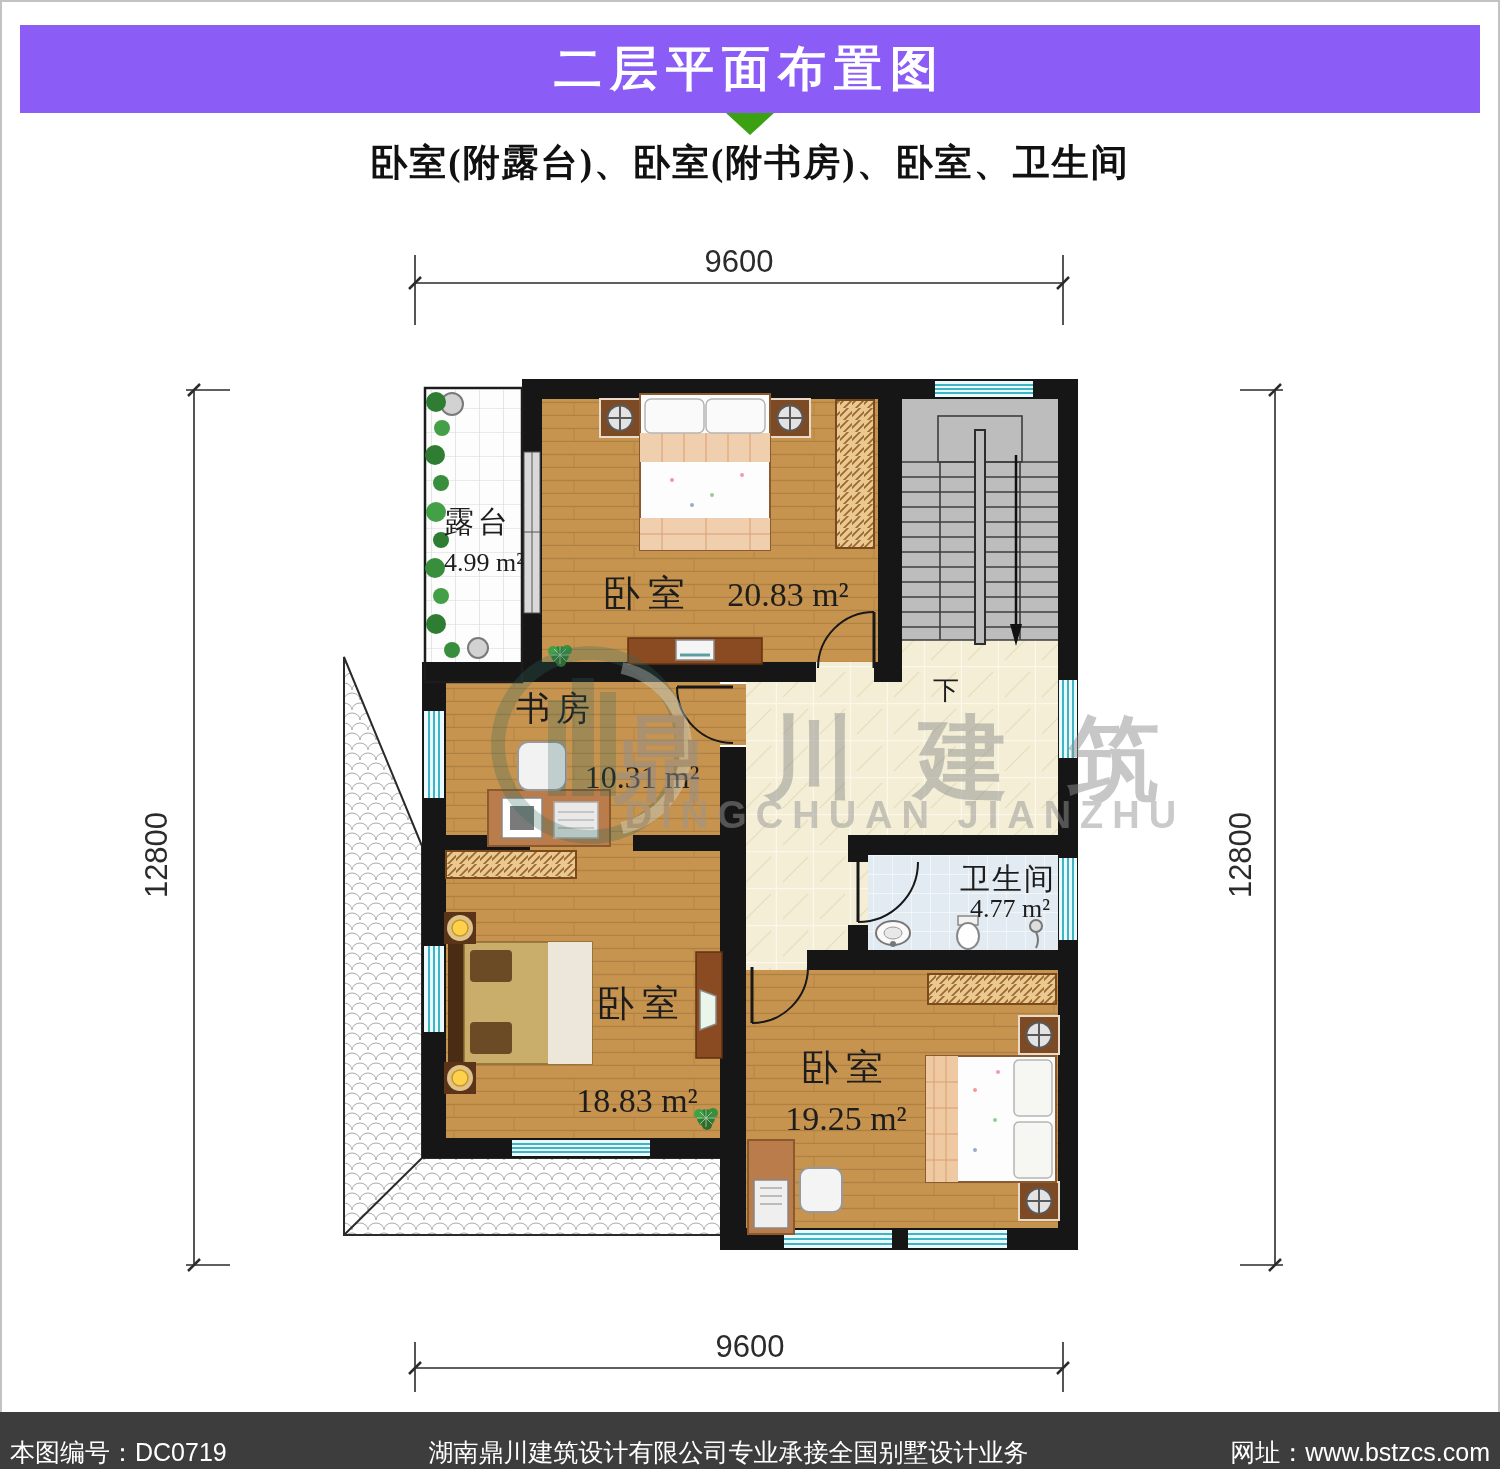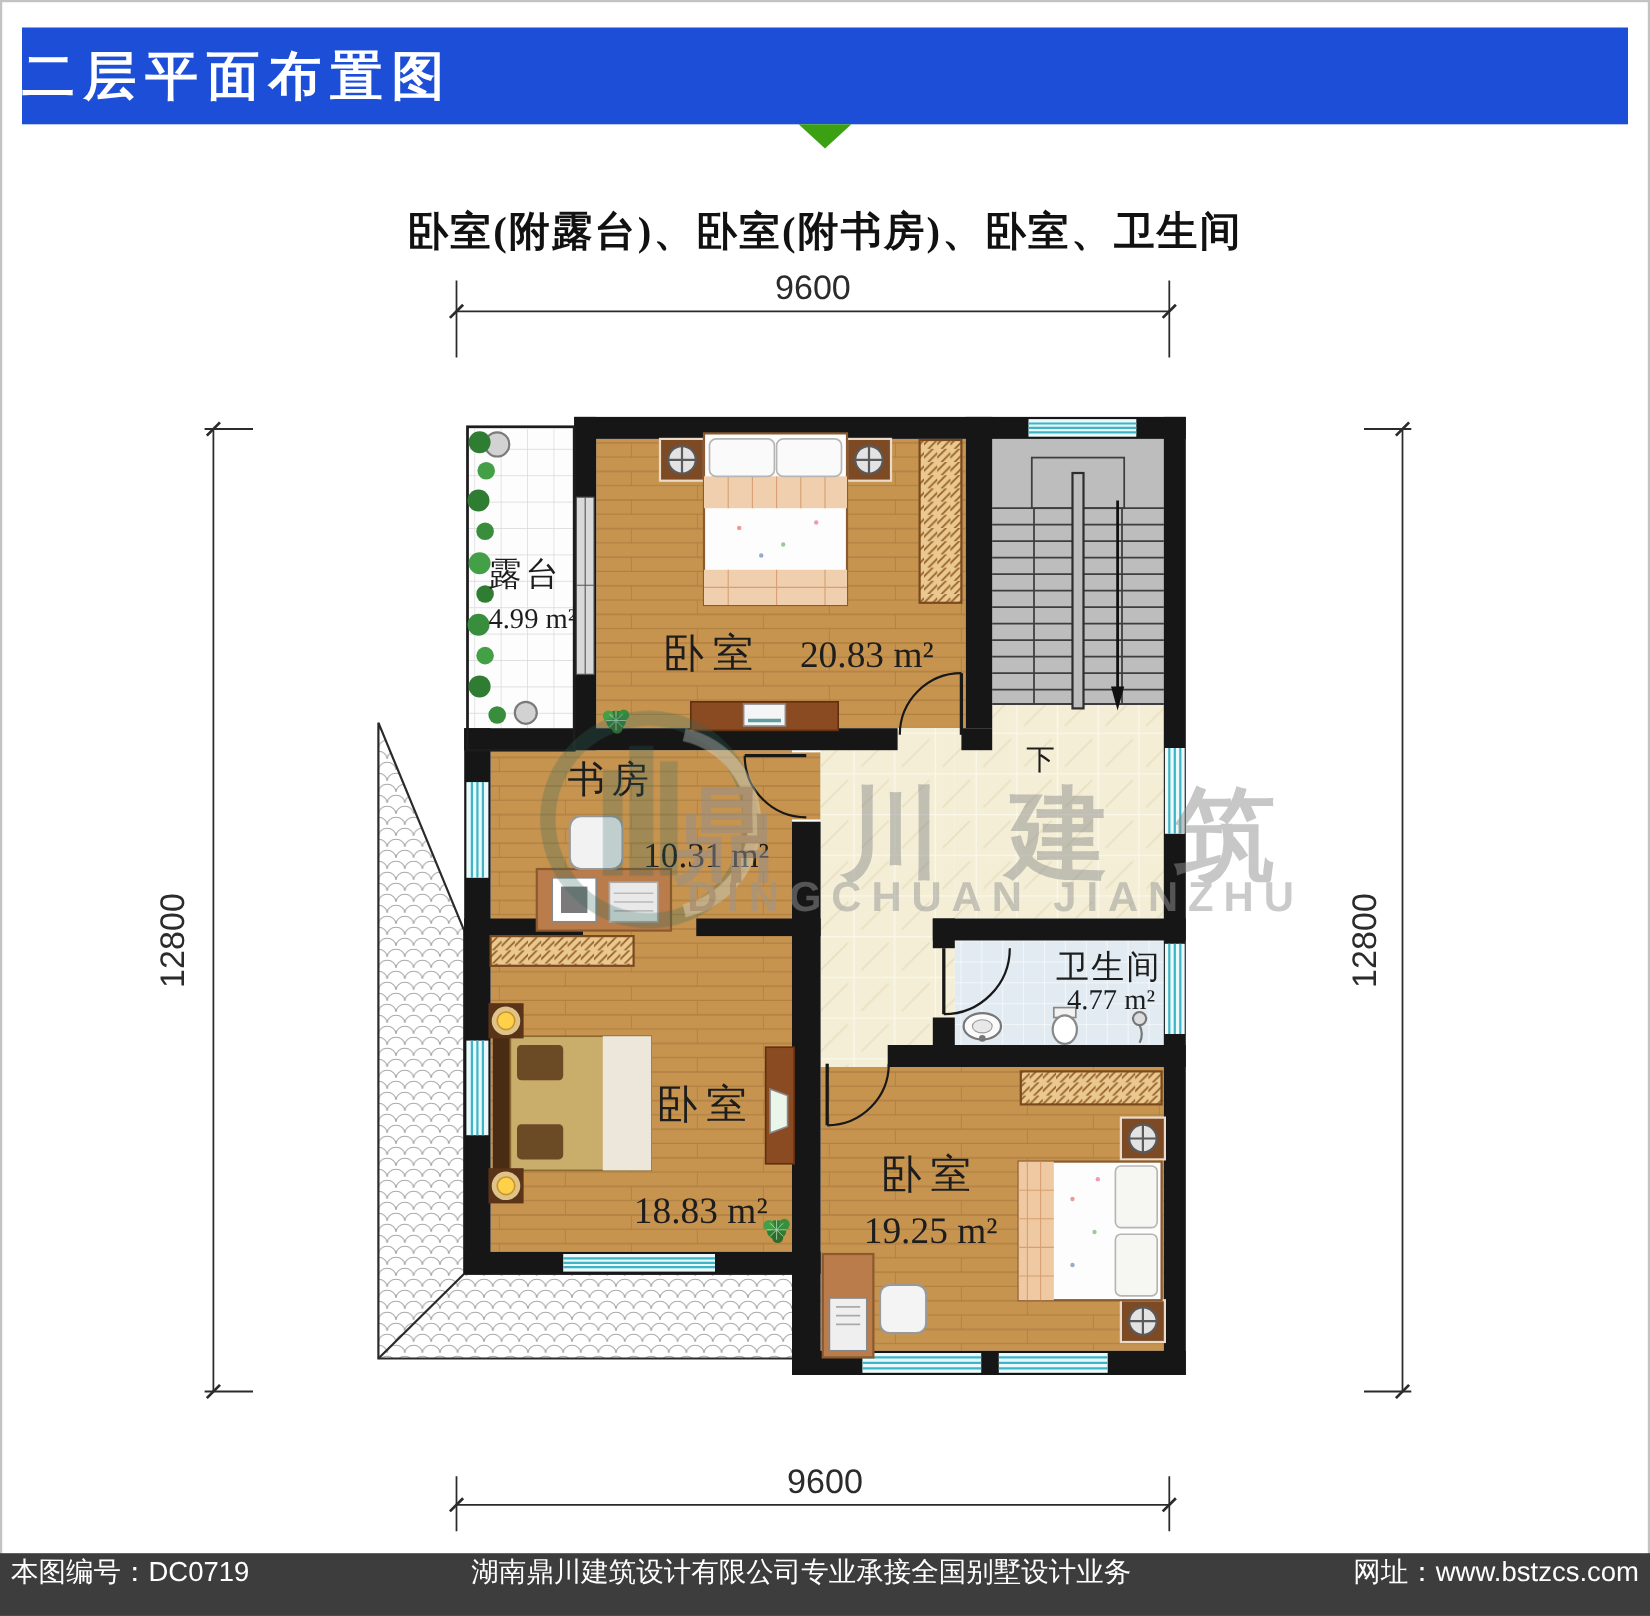--- a/index.html
+++ b/index.html
@@ -1,22 +1,22 @@
 <!DOCTYPE html>
 <html><head>
 <meta charset="utf-8">
 <style>
   html,body{margin:0;padding:0;background:#fff;}
   .page{position:relative;width:1500px;height:1469px;background:#fff;outline:2px solid #c3c3c3;outline-offset:-2px;overflow:hidden;font-family:"Liberation Sans","DejaVu Sans",sans-serif;}
   .plan-svg{position:absolute;left:0;top:0;z-index:1;}
-  .header-bar{position:absolute;left:20px;top:25px;width:1460px;height:88px;background:#1d4ed8;z-index:2;display:flex;align-items:center;}
+  .header-bar{position:absolute;left:20px;top:25px;width:1460px;height:88px;background:#8b5cf6;z-index:2;display:flex;align-items:center;justify-content:center;}
   .header-title{color:#fff;font-size:48px;font-weight:bold;letter-spacing:8px;font-family:"Liberation Sans","DejaVu Sans",sans-serif;}
   .header-pointer{position:absolute;left:726px;top:113px;width:0;height:0;border-left:24px solid transparent;border-right:24px solid transparent;border-top:22px solid #3ba012;z-index:2;}
-  .subtitle{position:absolute;left:0;top:138px;width:1500px;text-align:center;font-size:37px;font-weight:600;color:#111;font-family:"Liberation Serif","DejaVu Serif",serif;letter-spacing:2px;z-index:2;margin-top:48px;}
-  .footer-bar{position:absolute;left:0;top:1412px;width:1500px;height:57px;background:#3d3d3d;z-index:2;display:flex;align-items:flex-start;justify-content:space-between;padding:0 10px;box-sizing:border-box;}
+  .subtitle{position:absolute;left:0;top:138px;width:1500px;text-align:center;font-size:37px;font-weight:600;color:#111;font-family:"Liberation Serif","DejaVu Serif",serif;letter-spacing:2px;z-index:2;}
+  .footer-bar{position:absolute;left:0;top:1412px;width:1500px;height:57px;background:#3d3d3d;z-index:2;display:flex;align-items:flex-end;justify-content:space-between;padding:0 10px;box-sizing:border-box;}
   .footer-bar span{color:#fff;font-size:25px;white-space:nowrap;font-family:"Liberation Sans","DejaVu Sans",sans-serif;}
   svg text{font-family:"Liberation Serif","DejaVu Serif",serif;}
   svg text.dim{font-family:"Liberation Sans","DejaVu Sans",sans-serif;fill:#2b2b2b;}
 </style>
 </head>
 <body>
 
 <div class="page">
 
   <div class="header-bar">

